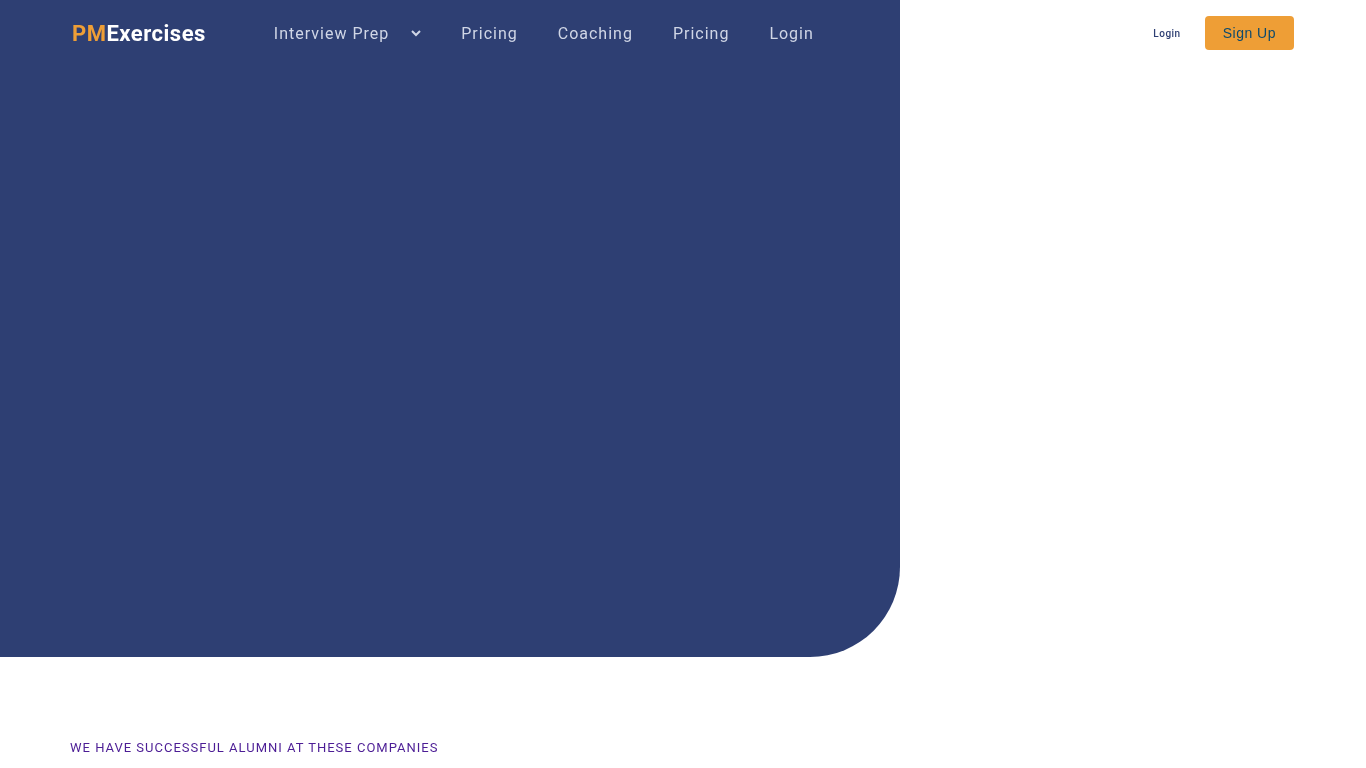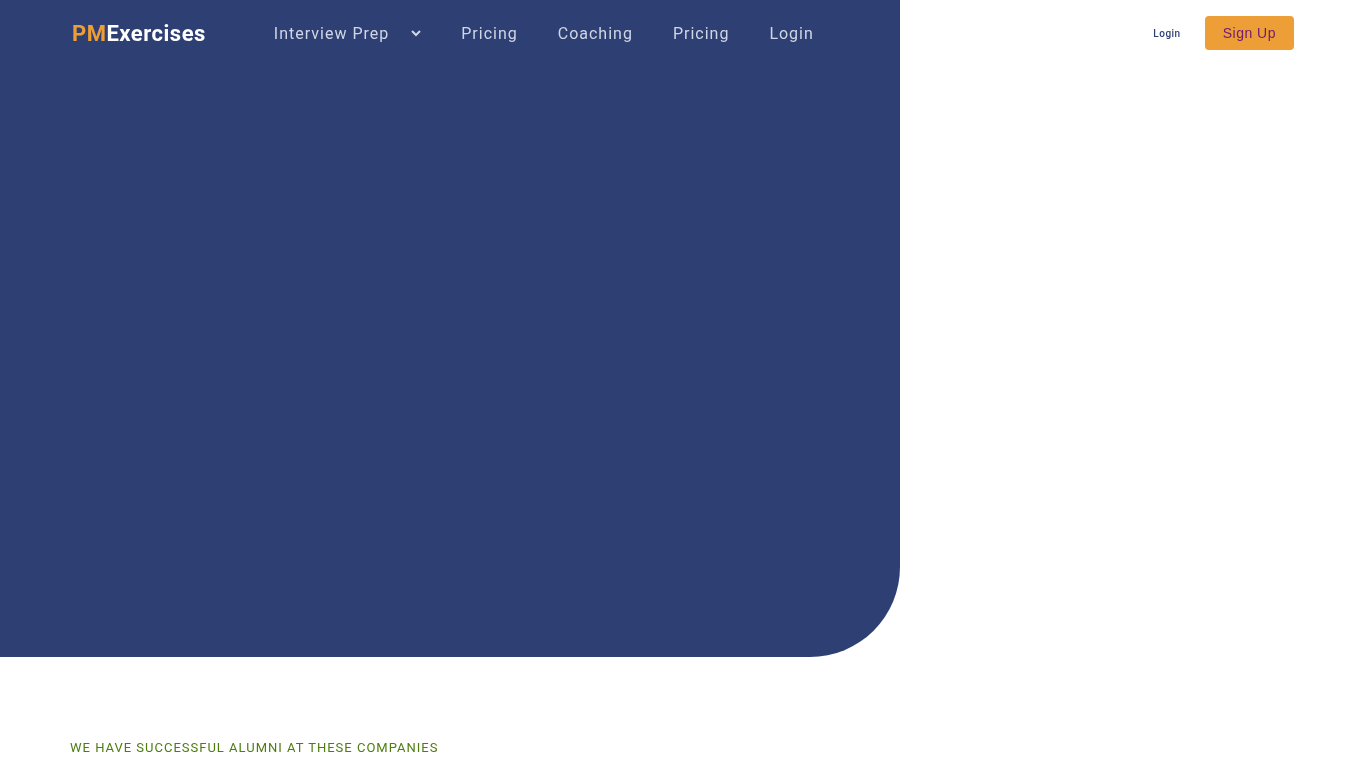--- a/index.html
+++ b/index.html
@@ -92,38 +92,38 @@
     .login-link {
       color: #2e3f73;
       font-size: 10px;
       font-weight: 500;
       letter-spacing: 0.5px;
       cursor: pointer;
     }
     
     .signup-btn {
       background: #ee9e36;
-      color: #701a75;
+      color: #0c4a6e;
       font-size: 14px;
       font-weight: 400;
       letter-spacing: 0.5px;
       border: none;
       border-radius: 4px;
       padding: 9px 18px;
       cursor: pointer;
     }
     
     .alumni-section {
       position: absolute;
       top: 740px;
       left: 70px;
     }
     
     .alumni-heading {
-      color: #4d7c0f;
+      color: #4c1d95;
       font-size: 13px;
       font-weight: 400;
       letter-spacing: 1px;
     }
   </style>
 </head>
 <body>
 
 <div class="hero-bg"></div>
 

